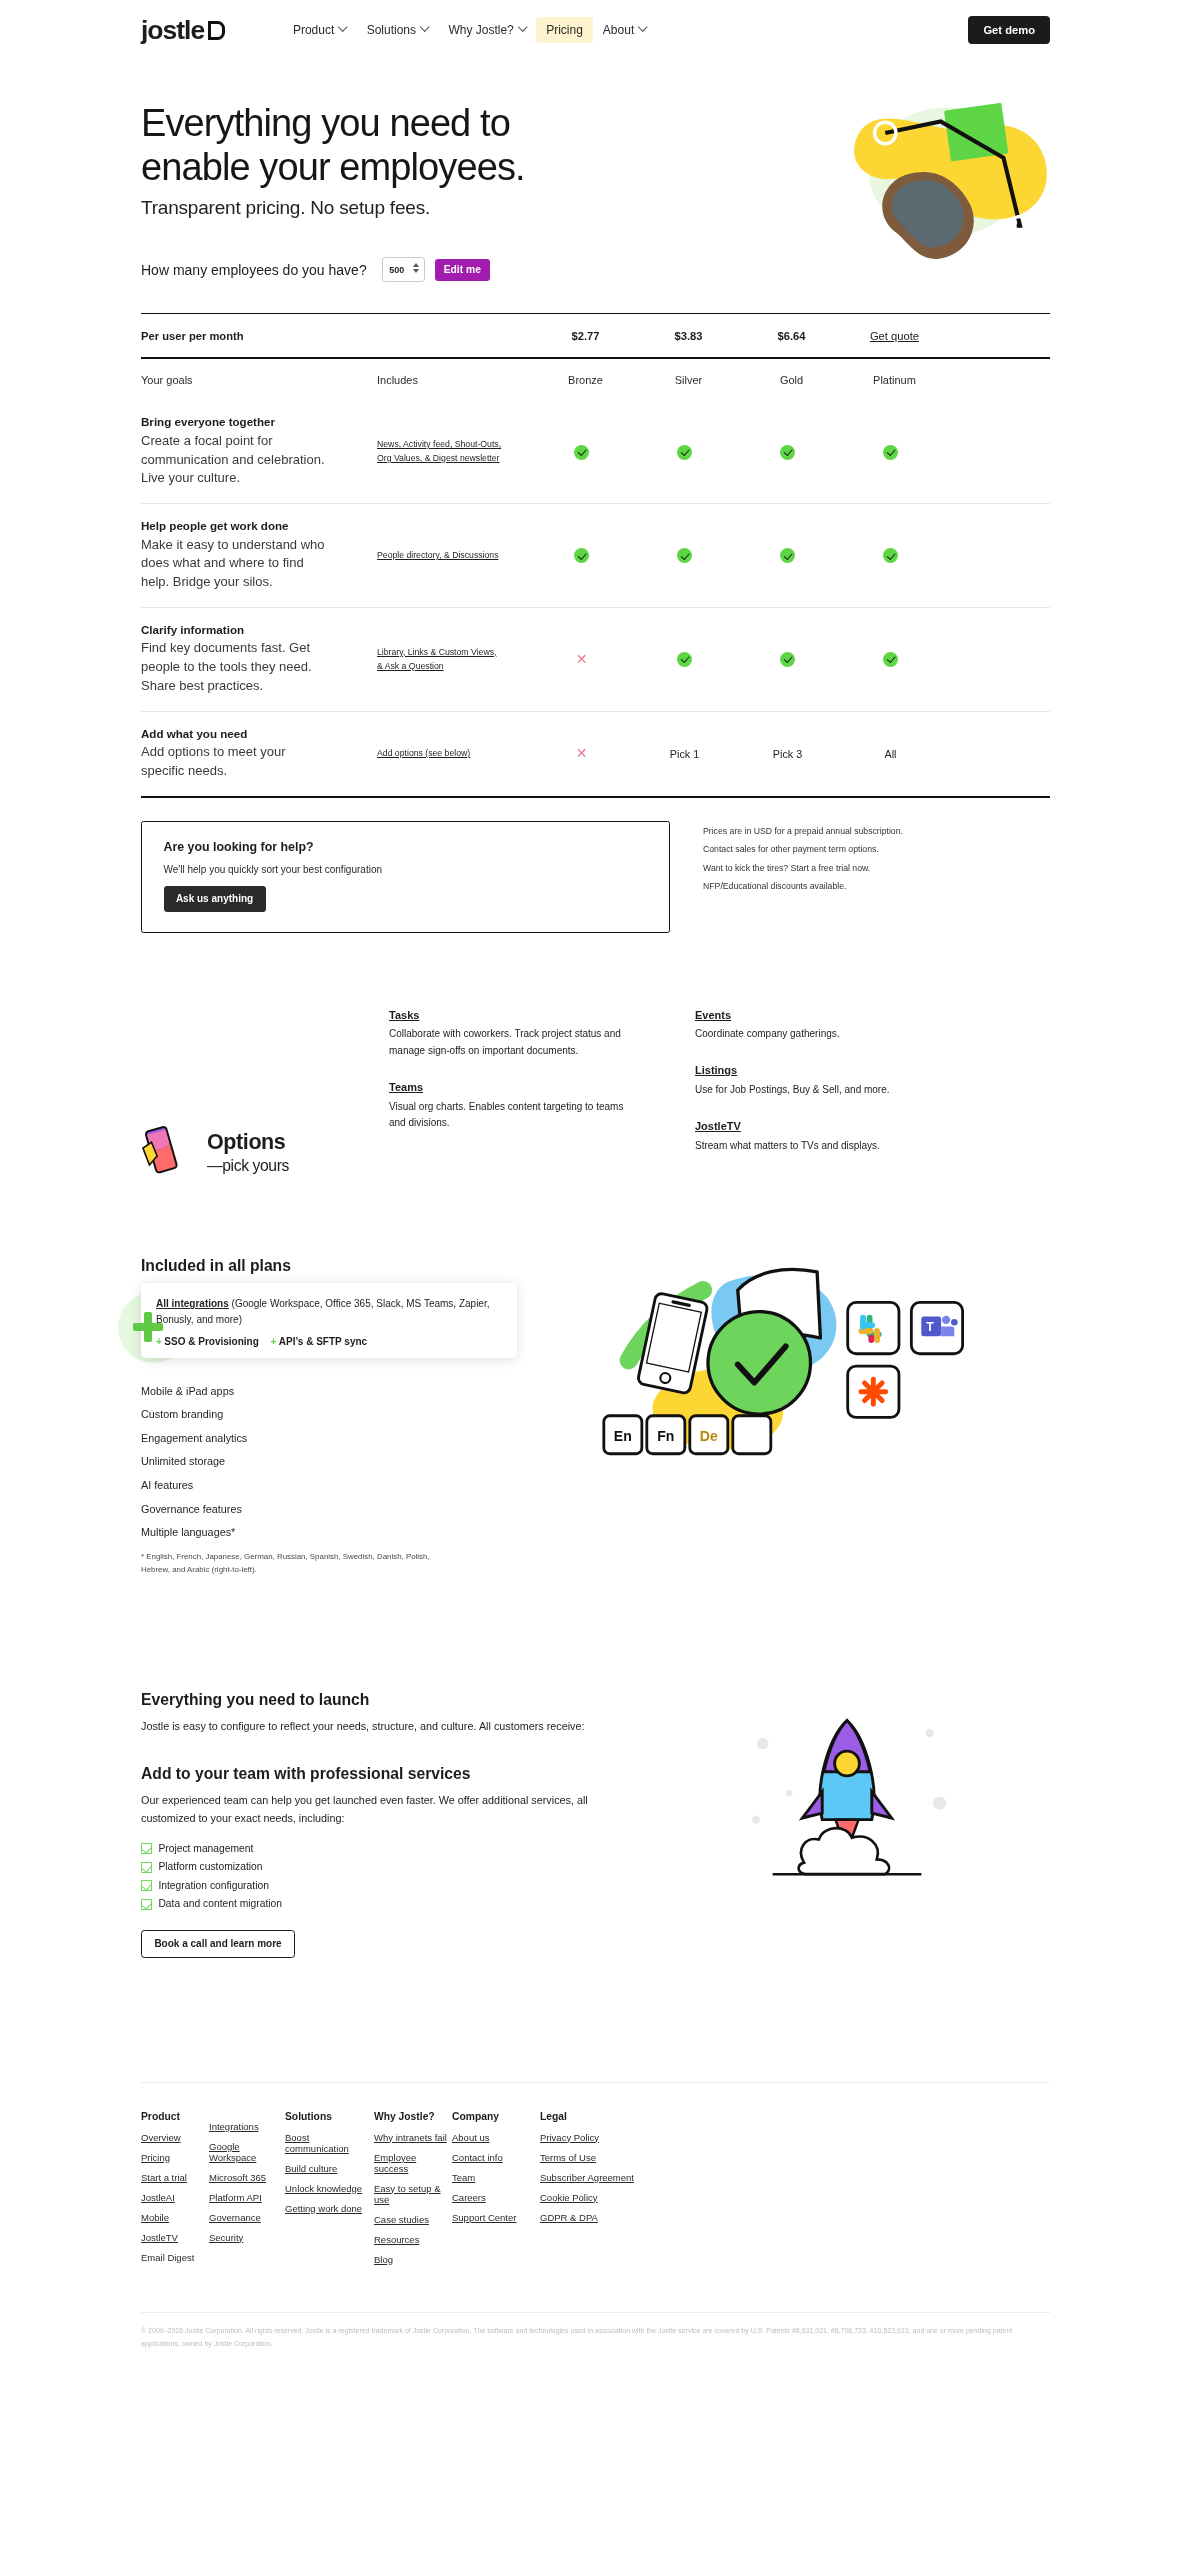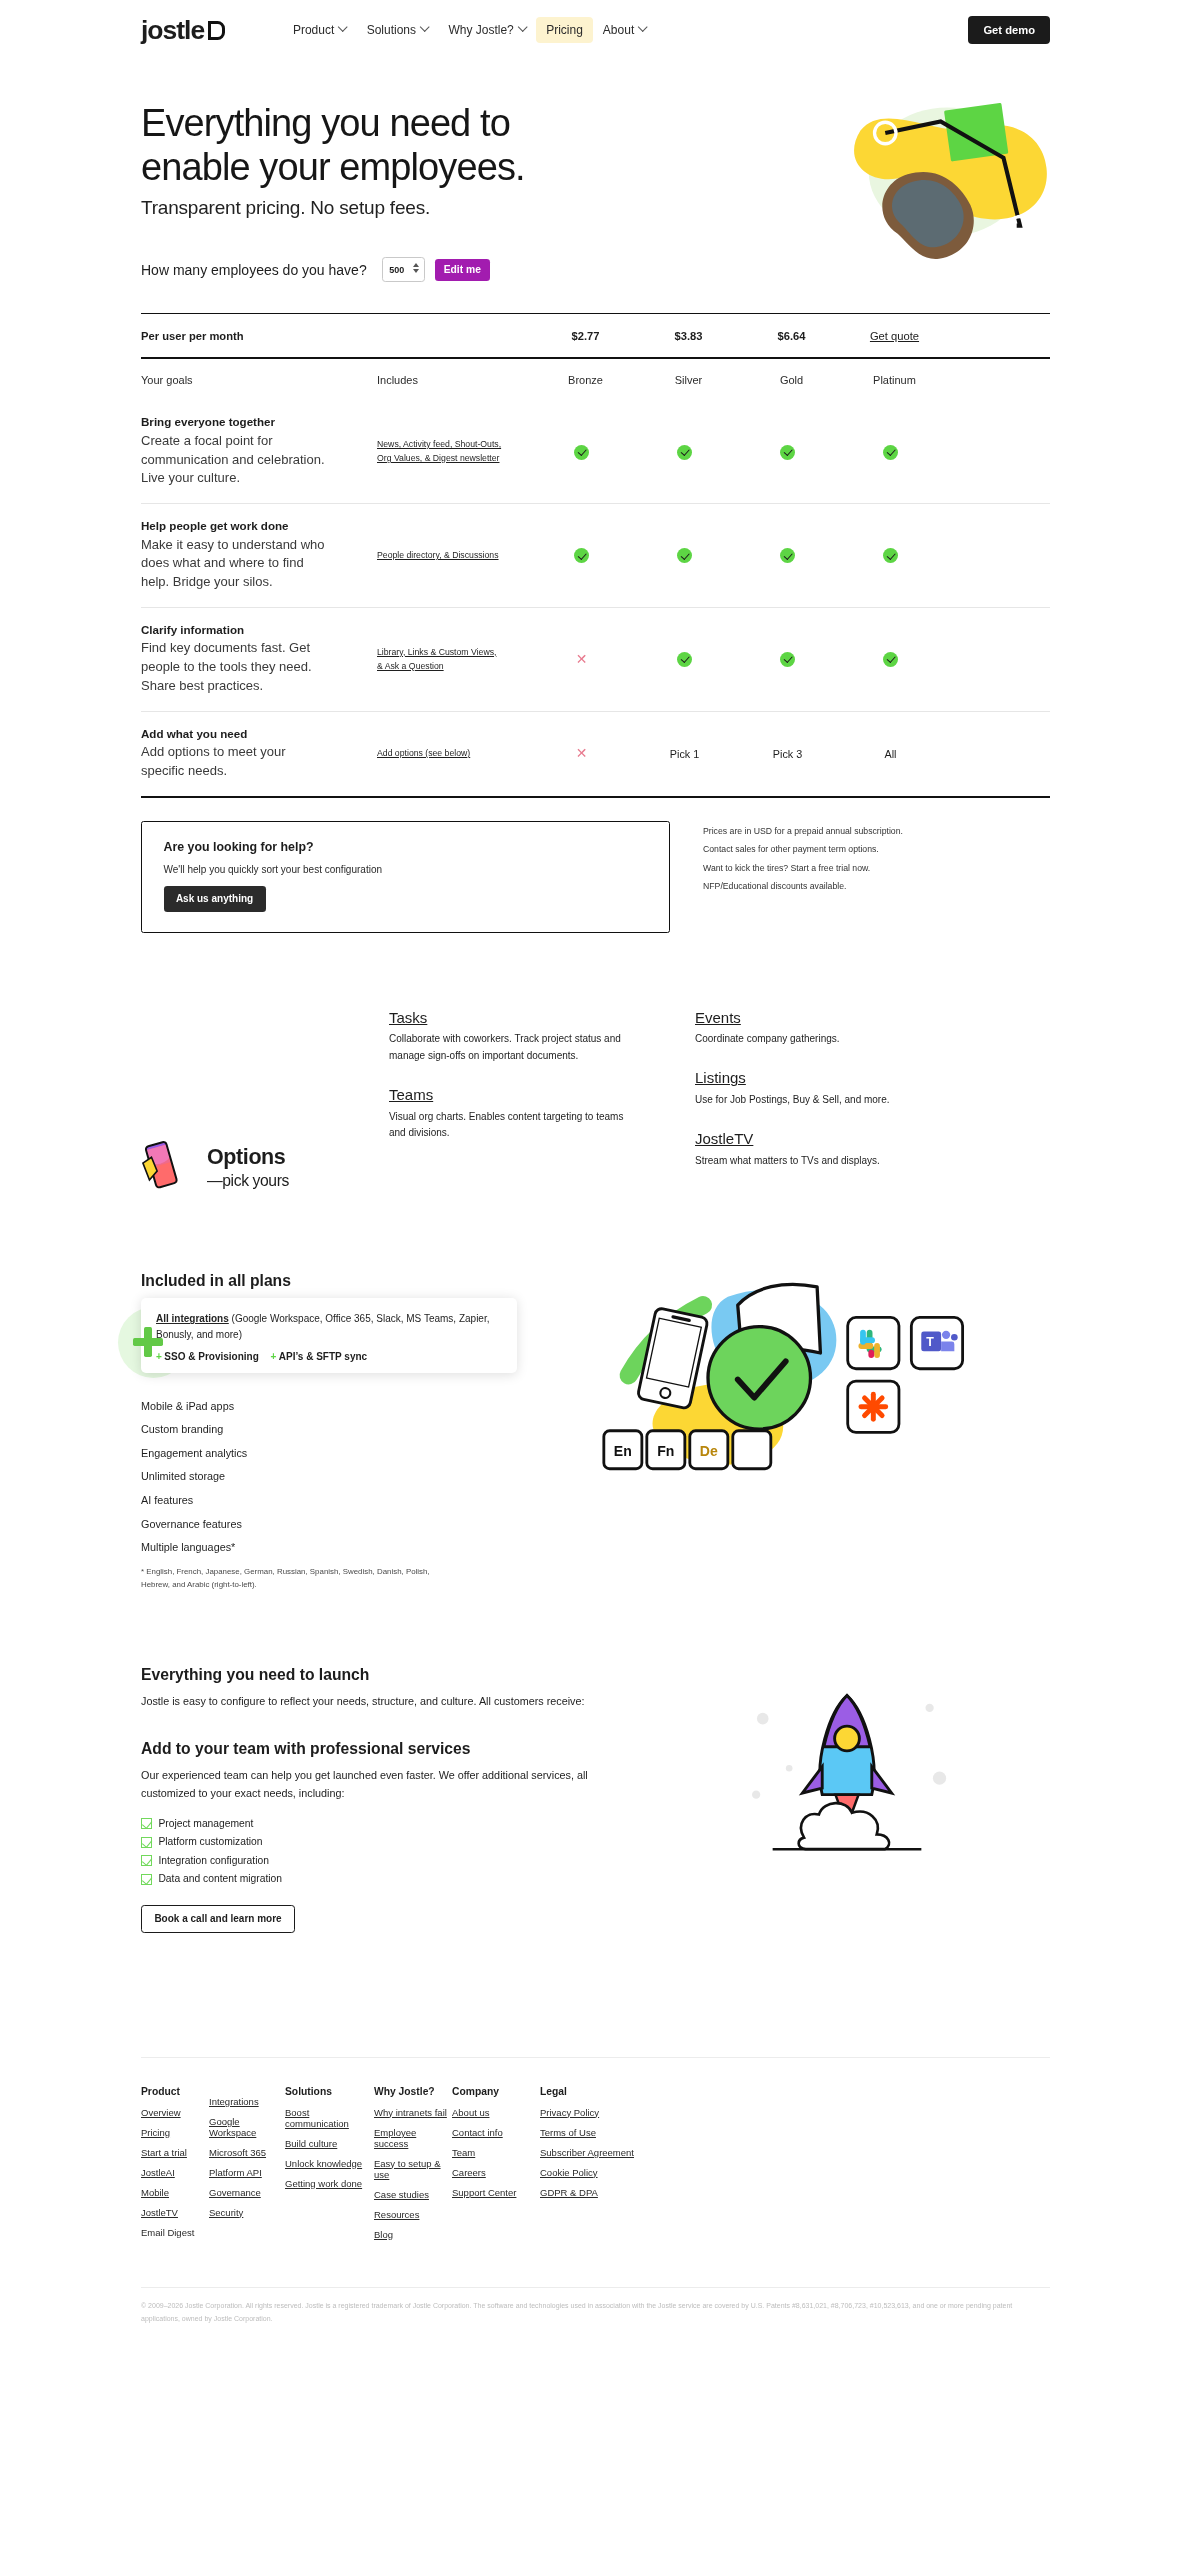--- a/index.html
+++ b/index.html
@@ -107,21 +107,21 @@
   .notes div { font-size: 8.7px; color: #333; line-height: 1.15; margin-bottom: 8.3px; }
 
   
   .options { margin: 76px 141px 0; display: flex; }
   .opt-left { width: 248px; display: flex; align-items: flex-end; gap: 25px; padding-top: 15px;}
   .opt-left h2 { font-size: 21.5px; font-weight: 400; letter-spacing:-0.4px; line-height: 1.25; }
   .opt-left h2 span { display:block; font-size: 15.7px; }
   .opt-col { width: 306px; }
   .opt-col.second { width: 281px; }
   .opt-item { margin-bottom: 21.5px; }
-  .opt-item h4 { font-size: 15px; font-weight: 400; text-decoration: underline; margin-bottom: 5.8px; cursor:pointer;}
+  .opt-item h4 { font-size: 11px; font-weight: 700; text-decoration: underline; margin-bottom: 5.8px; cursor:pointer;}
   .opt-item p { font-size: 10px; line-height: 1.65; color: #232323; max-width: 240px;}
 
   
   .included { margin: 81px 141px 0; position: relative; }
   .included h2 { font-size: 15.7px; font-weight: 700; margin-bottom: 8.3px; }
   .intcard {
     width: 376px; background:#fff; border-radius: 5px; padding: 13.2px 15px 11.6px;
     box-shadow: 0 1.7px 11.6px rgba(0,0,0,.13); position: relative; z-index:2;
   }
   .intcard p { font-size: 10px; line-height: 1.6; color:#242424;}
@@ -134,21 +134,21 @@
   .plusicon { position:absolute; left:-8.3px; top:55px; z-index:3; width:30px; height:30px; }
   .plusicon:before, .plusicon:after { content:""; position:absolute; background:#62c947; border-radius:1.7px;}
   .plusicon:before { left:0; top:10.8px; width:30px; height:8.3px;}
   .plusicon:after { left:10.8px; top:0; width:8.3px; height:30px;}
   .featlist { margin-top: 21.5px; }
   .featlist li { list-style:none; font-size: 10.8px; line-height: 2.18; color:#1f1f1f;}
   .langnote { font-size: 7.9px; color:#4a4a4a; line-height:1.7; margin-top:5px; max-width: 306px;}
   .int-art { position:absolute; right: 8.3px; top: 0px; width: 463px; height: 248px; }
 
   
-  .launch { margin: 75px 141px 0; position: relative; }
+  .launch { margin: 115px 141px 0; position: relative; }
   .launch h2 { font-size: 15.7px; font-weight: 700; margin-bottom: 7.4px; }
   .launch p { font-size: 10.8px; line-height: 1.72; color:#232323; max-width: 451px;}
   .launch ul { margin: 12.4px 0 0 15px; }
   .launch li { font-size: 10.8px; line-height: 1.85; }
   .launch li b { text-decoration: underline; }
   .svc { margin-top: 30px; }
   .svc h2 { font-size: 15.7px; font-weight: 700; margin-bottom: 7.4px; }
   .svclist { margin-top: 15px; }
   .svcitem { display:flex; align-items:center; gap:6.6px; font-size:10.3px; line-height:1.15; margin-bottom:6.6px;}
   .chkbox { width:10.8px;height:10.8px;border:1.3px solid #72d95c; position:relative; flex:0 0 auto;}

